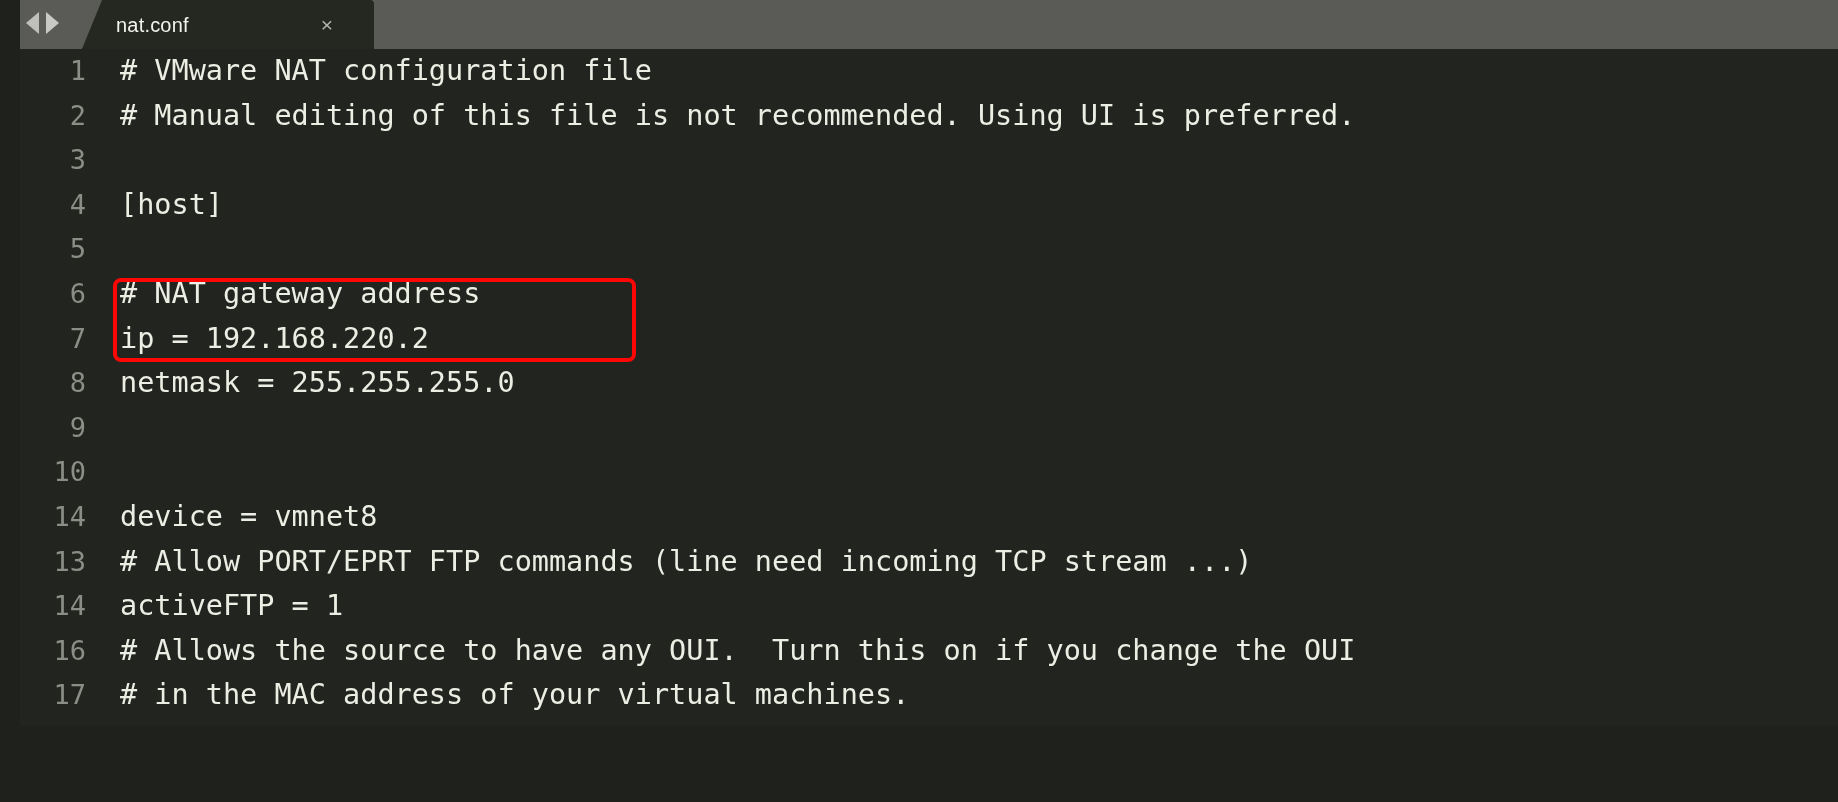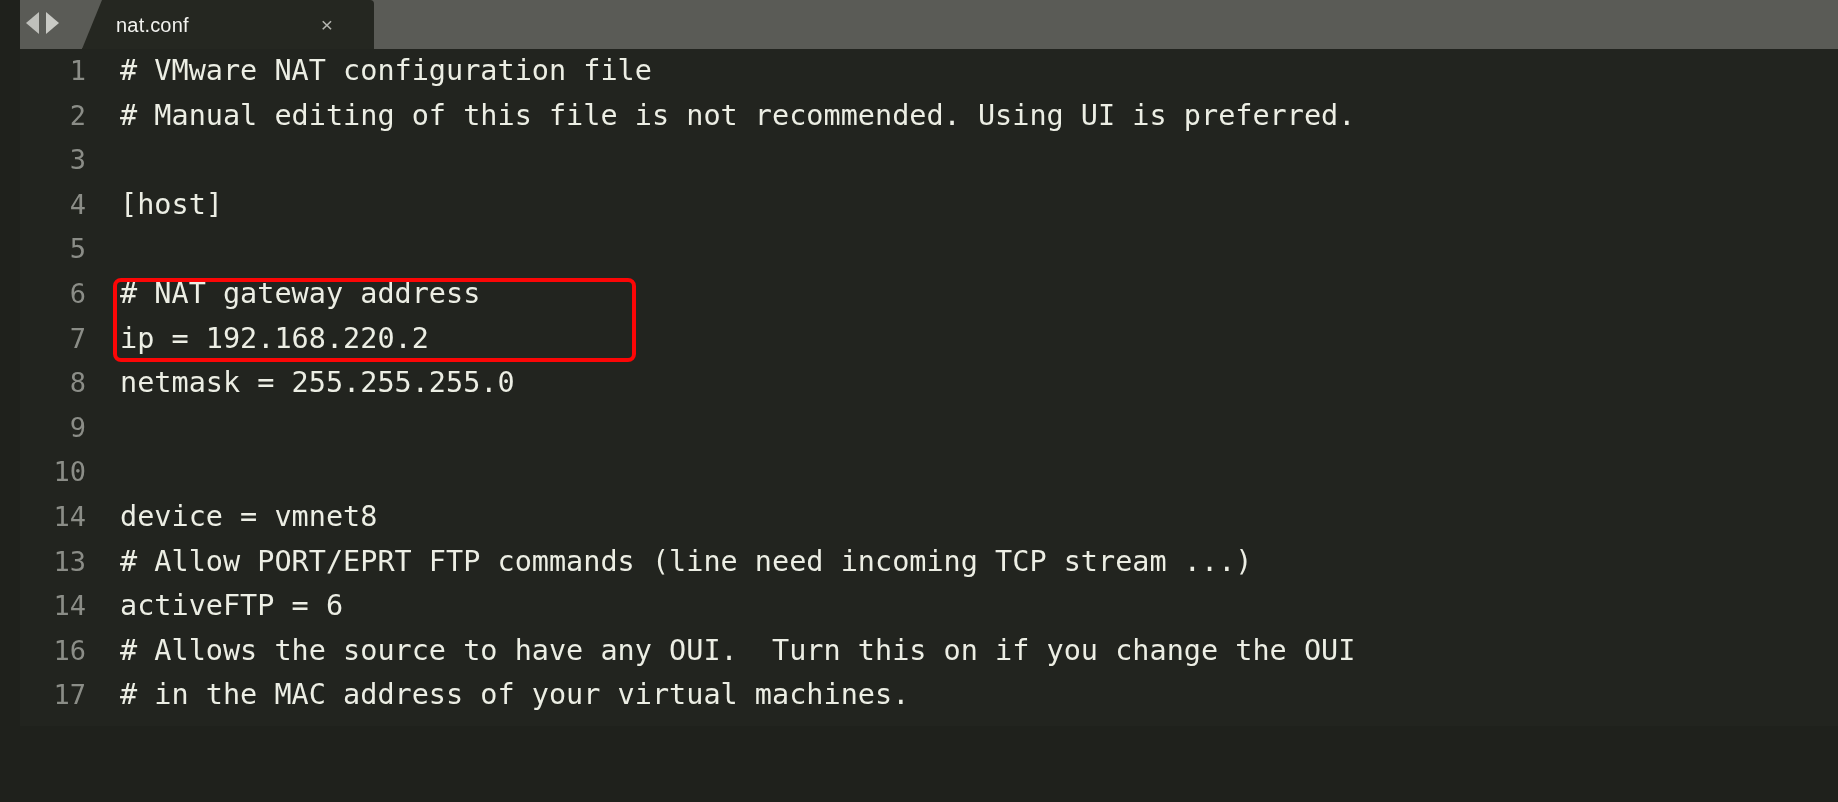--- a/index.html
+++ b/index.html
@@ -172,21 +172,21 @@
         <div class="row">
           <div class="ln">14</div>
           <div class="code">device = vmnet8</div>
         </div>
         <div class="row">
           <div class="ln">13</div>
           <div class="code"># Allow PORT/EPRT FTP commands (line need incoming TCP stream ...)</div>
         </div>
         <div class="row">
           <div class="ln">14</div>
-          <div class="code">activeFTP = 6</div>
+          <div class="code">activeFTP = 1</div>
         </div>
         <div class="row">
           <div class="ln">16</div>
           <div class="code"># Allows the source to have any OUI.  Turn this on if you change the OUI</div>
         </div>
         <div class="row">
           <div class="ln">17</div>
           <div class="code"># in the MAC address of your virtual machines.</div>
         </div>
       </div>

